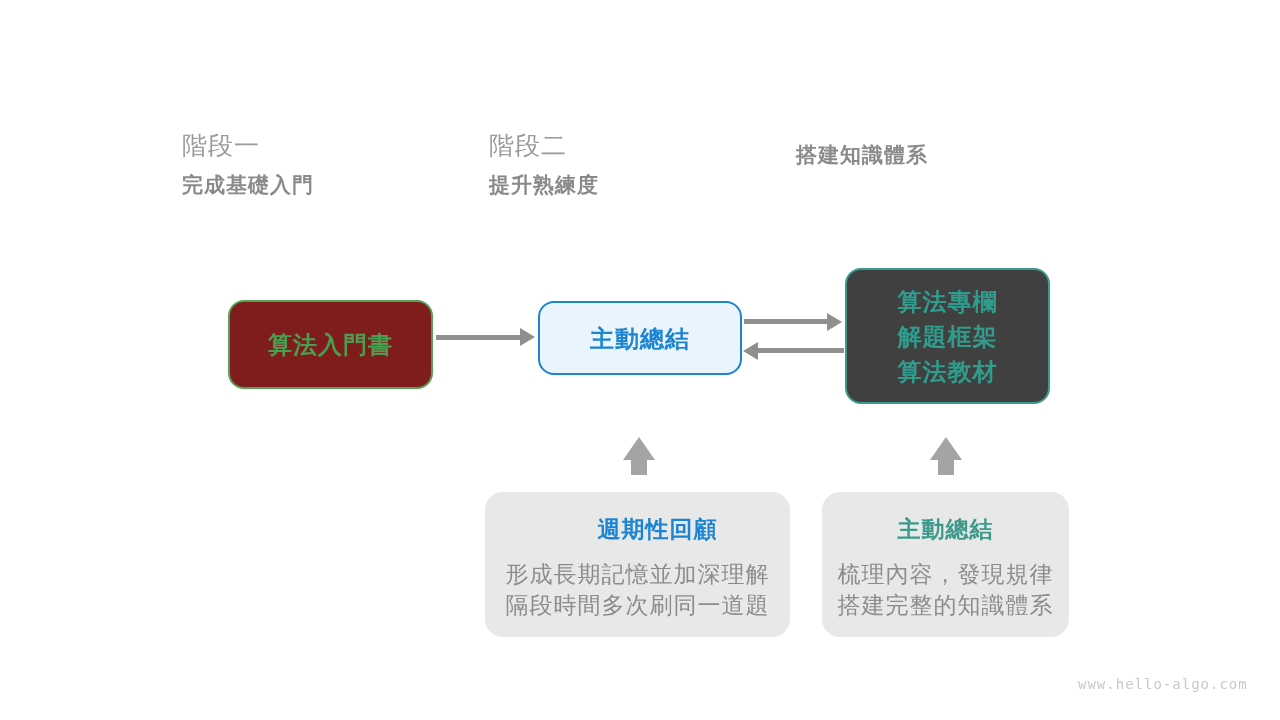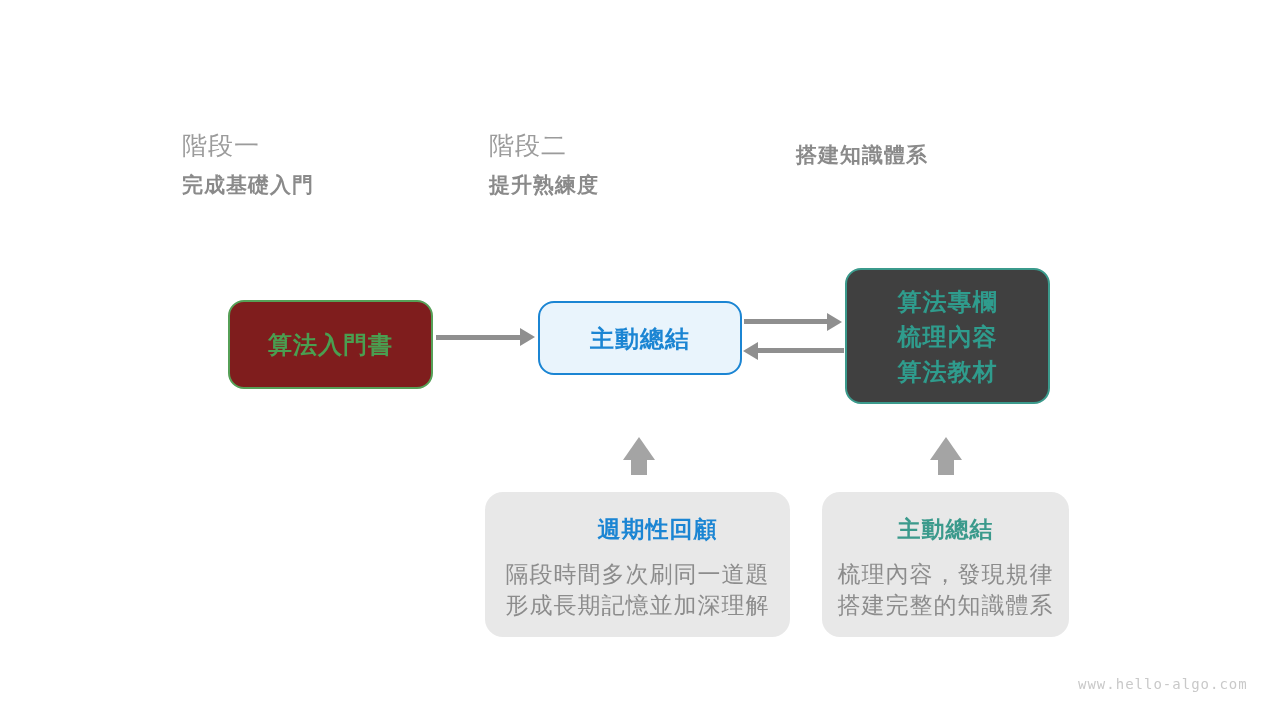--- a/index.html
+++ b/index.html
@@ -175,21 +175,21 @@
   </div>
 
   <div class="node green">
     <div class="node-line">算法入門書</div>
   </div>
   <div class="node blue">
     <div class="node-line">主動總結</div>
   </div>
   <div class="node teal">
     <div class="node-line">算法專欄</div>
-    <div class="node-line">梳理內容</div>
+    <div class="node-line">解題框架</div>
     <div class="node-line">算法教材</div>
   </div>
 
   <div class="hline a1-line"></div>
   <div class="head-right a1-head"></div>
 
   <div class="hline a2-line"></div>
   <div class="head-right a2-head"></div>
 
   <div class="head-left a3-head"></div>
@@ -197,22 +197,22 @@
 
   <div class="up-tri u1-tri"></div>
   <div class="up-stem u1-stem"></div>
 
   <div class="up-tri u2-tri"></div>
   <div class="up-stem u2-stem"></div>
 
   <div class="callout c1">
     <div class="callout-title blue">週期性回顧</div>
     <div class="callout-body">
+      <div>形成長期記憶並加深理解</div>
       <div>隔段時間多次刷同一道題</div>
-      <div>形成長期記憶並加深理解</div>
     </div>
   </div>
 
   <div class="callout c2">
     <div class="callout-title teal">主動總結</div>
     <div class="callout-body">
       <div>梳理內容，發現規律</div>
       <div>搭建完整的知識體系</div>
     </div>
   </div>

